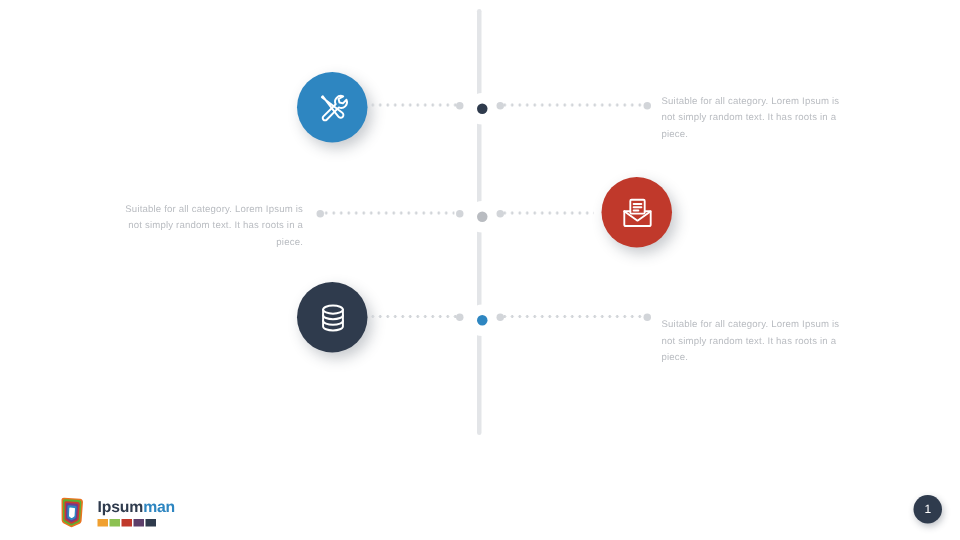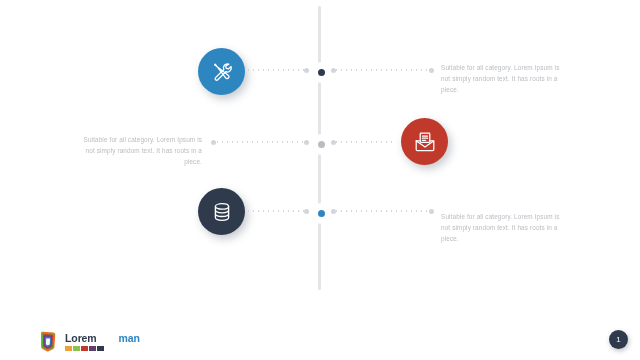--- a/index.html
+++ b/index.html
@@ -118,21 +118,21 @@
     flex-direction: column;
     gap: 2px;
   }
   .logo-name {
     font-size: 10.5px;
     font-weight: 700;
     line-height: 11px;
     letter-spacing: -0.1px;
   }
   .logo-name .a { color: #2f3b4d; }
-  .logo-name .b { color: #2e86c1; margin-left: 22px; }
+  .logo-name .b { color: #2e86c1; }
   .swatches {
     display: flex;
     gap: 1px;
   }
   .swatches span {
     display: block;
     width: 7px;
     height: 5px;
   }
 
@@ -226,21 +226,21 @@
       <svg width="20" height="21" viewBox="0 0 20 21">
         <path d="M3 2.2 C3 1.2 3.9 0.6 4.9 0.8 L15.4 1.5 C16.6 1.6 17.4 2.6 17.3 3.8 L16.4 16.1 C16.3 17.1 15.7 17.9 14.8 18.3 L10.6 20.2 C10.0 20.5 9.3 20.5 8.7 20.2 L4.6 18.0 C3.7 17.5 3.1 16.6 3.1 15.6 Z" fill="#e9731f"></path>
         <path d="M4.0 3.0 C4.0 2.2 4.7 1.7 5.5 1.8 L14.6 2.4 C15.6 2.5 16.3 3.3 16.2 4.3 L15.4 15.6 C15.3 16.4 14.8 17.1 14.1 17.4 L10.4 19.1 C9.9 19.3 9.3 19.3 8.8 19.1 L5.2 17.1 C4.4 16.7 4.0 15.9 4.0 15.0 Z" fill="#5ab031"></path>
         <path d="M5.0 4.0 C5.0 3.4 5.5 3.0 6.1 3.1 L13.9 3.6 C14.7 3.7 15.2 4.3 15.2 5.1 L14.5 15.0 C14.4 15.7 14.0 16.2 13.4 16.5 L10.3 18.0 C9.9 18.2 9.4 18.2 9.0 18.0 L5.9 16.2 C5.3 15.9 5.0 15.2 5.0 14.6 Z" fill="#c93a32"></path>
         <path d="M6.0 5.2 C6.0 4.7 6.4 4.4 6.9 4.4 L13.1 4.8 C13.8 4.9 14.2 5.4 14.1 6.0 L13.5 14.4 C13.4 15.0 13.1 15.4 12.6 15.6 L10.1 16.9 C9.8 17.1 9.4 17.1 9.1 16.9 L6.6 15.4 C6.2 15.1 6.0 14.6 6.0 14.1 Z" fill="#6f3c8c"></path>
         <path d="M7.0 6.4 C7.0 6.0 7.3 5.8 7.7 5.8 L12.3 6.1 C12.8 6.2 13.1 6.5 13.1 7.0 L12.6 13.7 C12.6 14.1 12.3 14.5 12.0 14.6 L10.0 15.7 C9.8 15.8 9.5 15.8 9.3 15.7 L7.3 14.5 C7.0 14.3 6.9 13.9 6.9 13.5 Z" fill="#2e86c1"></path>
         <path d="M8.2 7.8 C8.2 7.5 8.4 7.4 8.7 7.4 L11.5 7.6 C11.9 7.6 12.1 7.9 12.0 8.2 L11.7 12.9 C11.7 13.2 11.5 13.4 11.3 13.5 L10.0 14.3 C9.9 14.4 9.7 14.4 9.5 14.3 L8.3 13.5 C8.1 13.4 8.0 13.1 8.0 12.9 Z" fill="#ffffff"></path>
       </svg>
     </div>
     <div class="logo-words">
-      <div class="logo-name"><span class="a">Lorem</span><span class="b">man</span></div>
+      <div class="logo-name"><span class="a">Ipsum</span><span class="b">man</span></div>
       <div class="swatches">
         <span style="background:#f0a030;"></span>
         <span style="background:#8cc152;"></span>
         <span style="background:#c0392b;"></span>
         <span style="background:#5d3f6a;"></span>
         <span style="background:#2f3b4d;"></span>
       </div>
     </div>
   </div>
 

